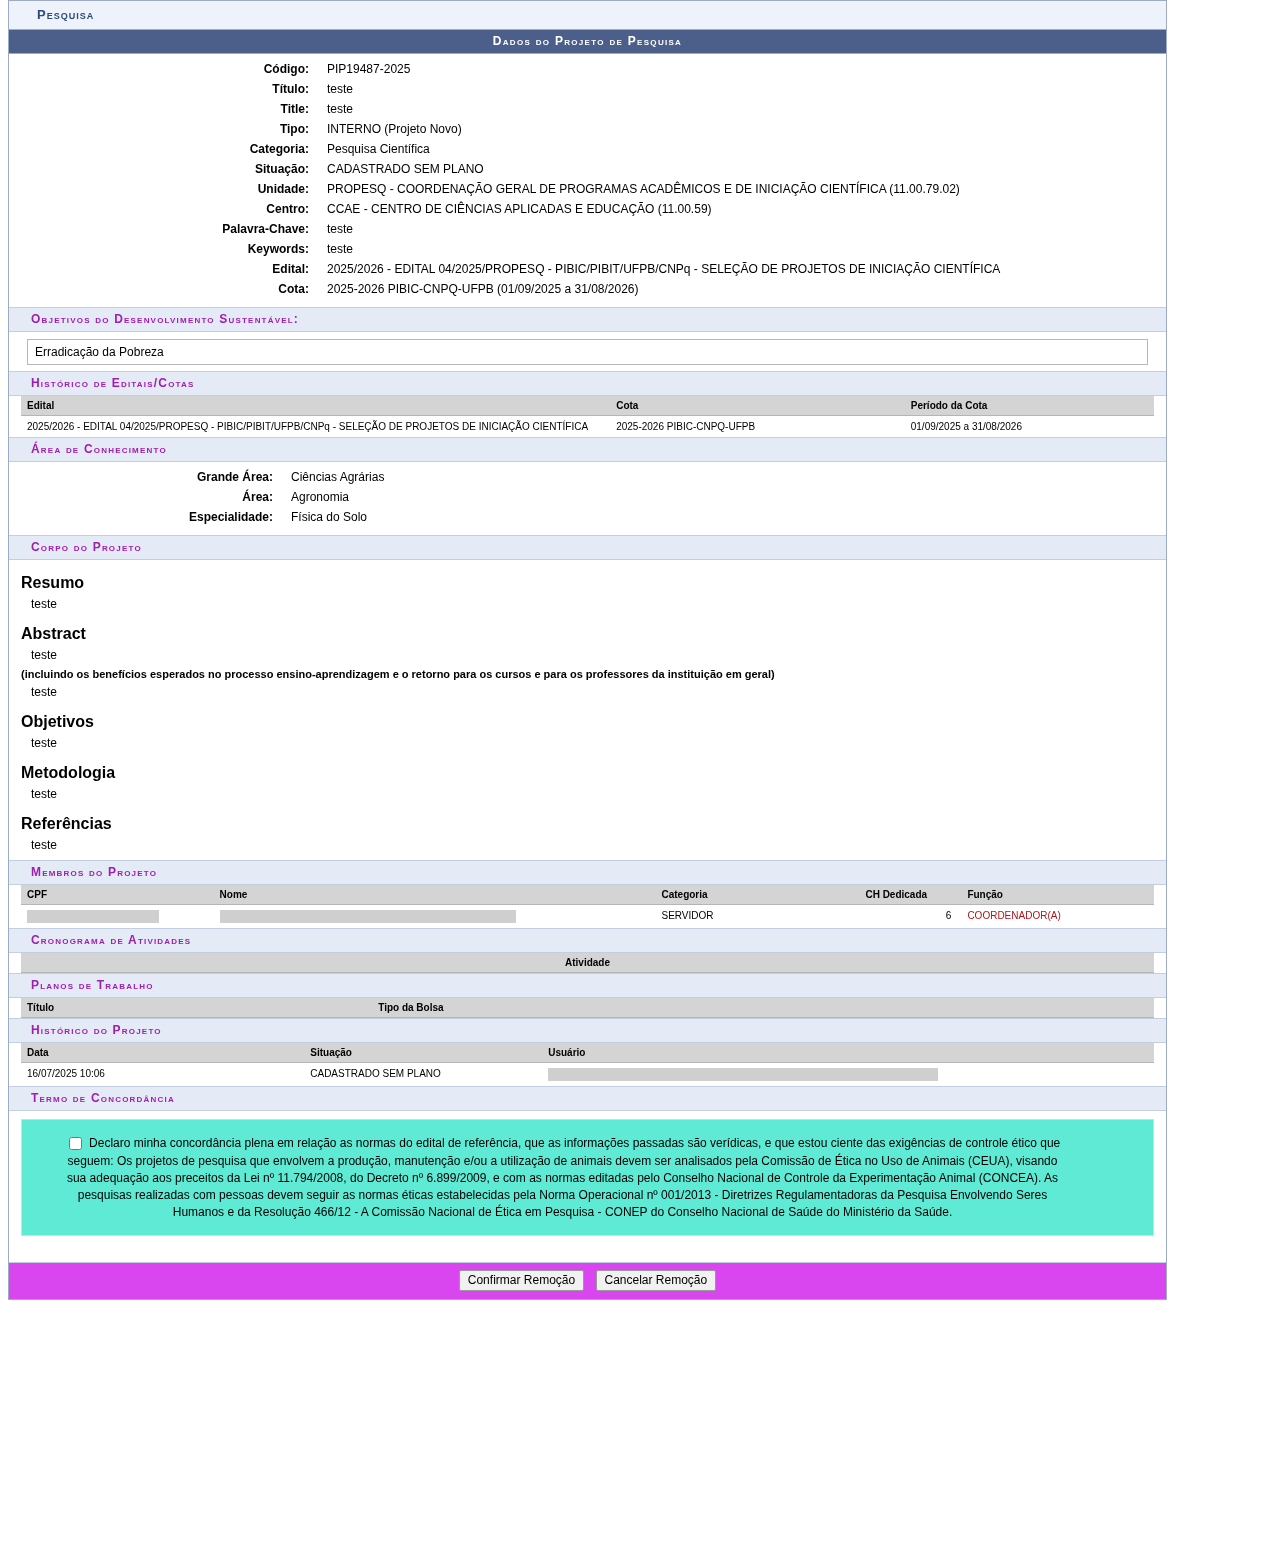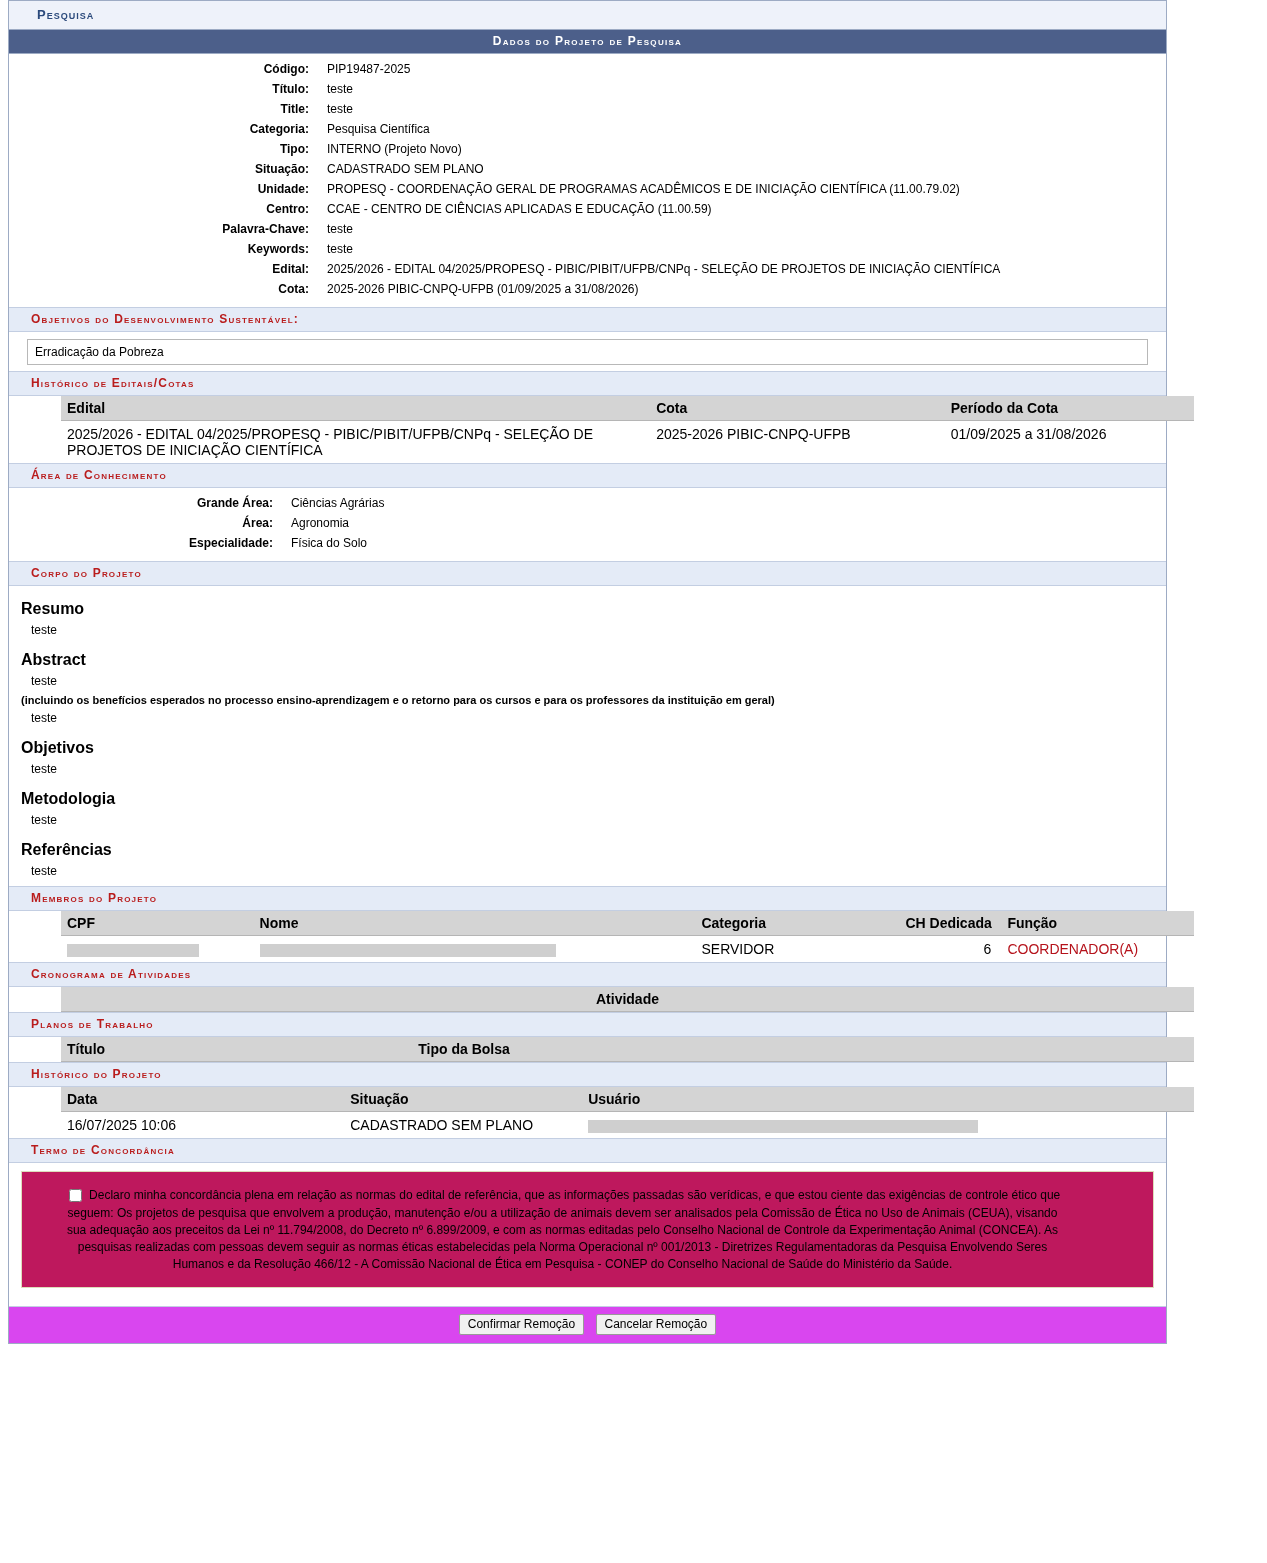--- a/index.html
+++ b/index.html
@@ -43,21 +43,21 @@
     font-weight: bold;
     font-size: 12px;
     letter-spacing: 1.3px;
     padding: 4px 0 5px;
     font-variant: small-caps;
     border-bottom: 1px solid #9dabc4;
   }
   
   .section-light {
     background: #e4ebf7;
-    color: #b91c1c;
+    color: #a21caf;
     font-weight: bold;
     font-size: 12px;
     letter-spacing: 1.2px;
     padding: 4px 0 5px 22px;
     font-variant: small-caps;
     border-top: 1px solid #c3cee2;
     border-bottom: 1px solid #c3cee2;
   }
 
   
@@ -82,22 +82,21 @@
     border: 1px solid #b8b8b8;
     padding: 5px 7px;
     font-size: 12px;
     background: #fff;
   }
 
   
   table.grid {
     width: 100%;
     border-collapse: collapse;
-    font-size: 14px;
-    margin-left: 40px;
+    font-size: 10px;
   }
   table.grid th {
     background: #d4d4d4;
     text-align: left;
     font-weight: bold;
     padding: 4px 6px;
     border-bottom: 1px solid #b5b5b5;
   }
   table.grid td {
     padding: 5px 6px;
@@ -131,23 +130,23 @@
     display: inline-block;
     background: #cfcfcf;
     height: 13px;
     vertical-align: middle;
   }
 
   .fn-coord { color: #b5121b; }
 
   
   .termo-box {
-    background: #be185d;
+    background: #5eead4;
     border: 1px solid #ddddbb;
-    margin: 8px 12px 18px 12px;
+    margin: 8px 12px 26px 12px;
     padding: 14px 90px 14px 40px;
     text-align: center;
     line-height: 17px;
     font-size: 12px;
   }
   .termo-box input[type=checkbox] {
     vertical-align: middle;
     margin-right: 4px;
   }
 
@@ -187,26 +186,26 @@
       </div>
       <div class="kv">
         <div class="k">Título:</div>
         <div class="v">teste</div>
       </div>
       <div class="kv">
         <div class="k">Title:</div>
         <div class="v">teste</div>
       </div>
       <div class="kv">
+        <div class="k">Tipo:</div>
+        <div class="v">INTERNO (Projeto Novo)</div>
+      </div>
+      <div class="kv">
         <div class="k">Categoria:</div>
         <div class="v">Pesquisa Científica</div>
-      </div>
-      <div class="kv">
-        <div class="k">Tipo:</div>
-        <div class="v">INTERNO (Projeto Novo)</div>
       </div>
       <div class="kv">
         <div class="k">Situação:</div>
         <div class="v">CADASTRADO SEM PLANO</div>
       </div>
       <div class="kv">
         <div class="k">Unidade:</div>
         <div class="v">PROPESQ - COORDENAÇÃO GERAL DE PROGRAMAS ACADÊMICOS E DE INICIAÇÃO CIENTÍFICA (11.00.79.02)</div>
       </div>
       <div class="kv">

